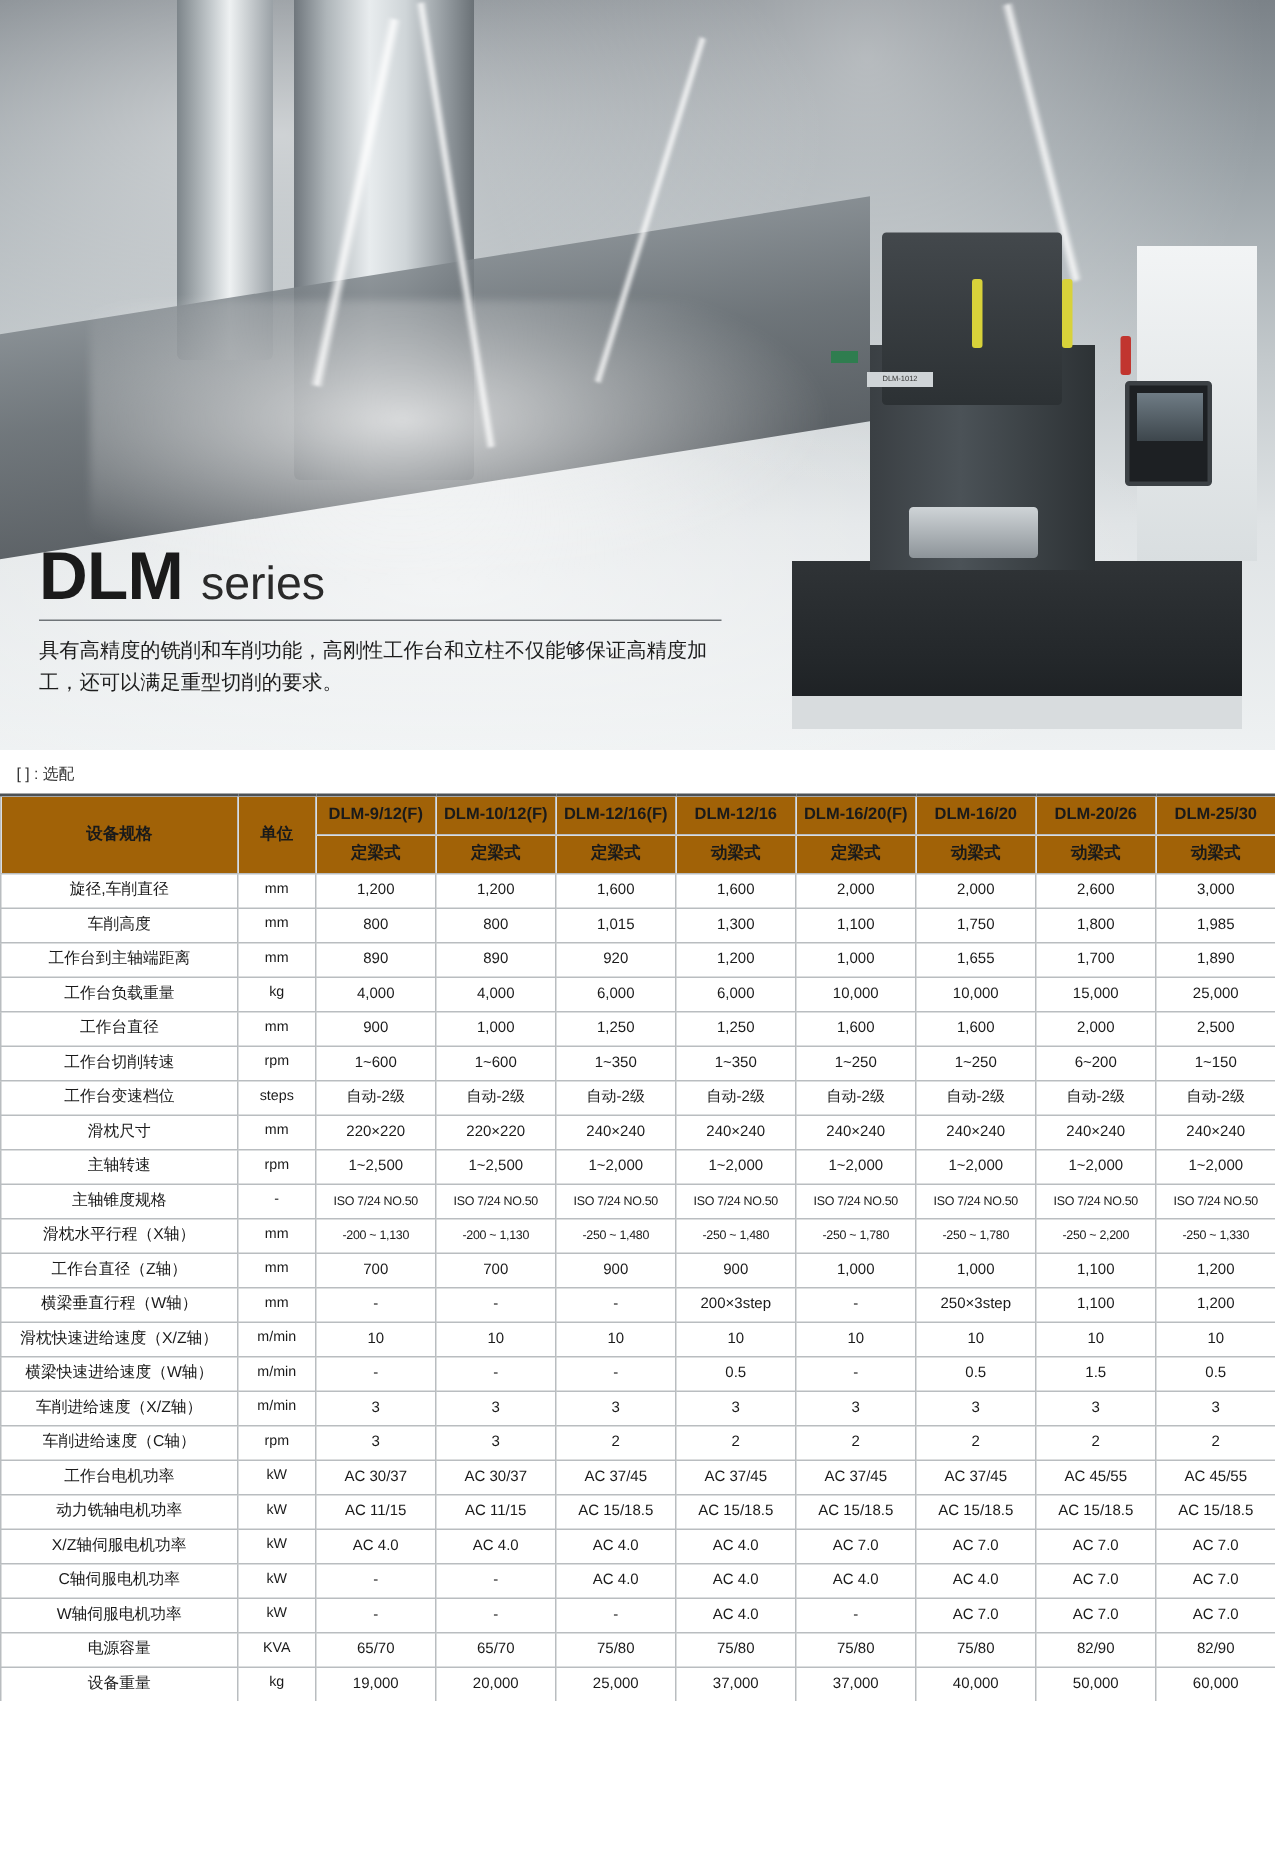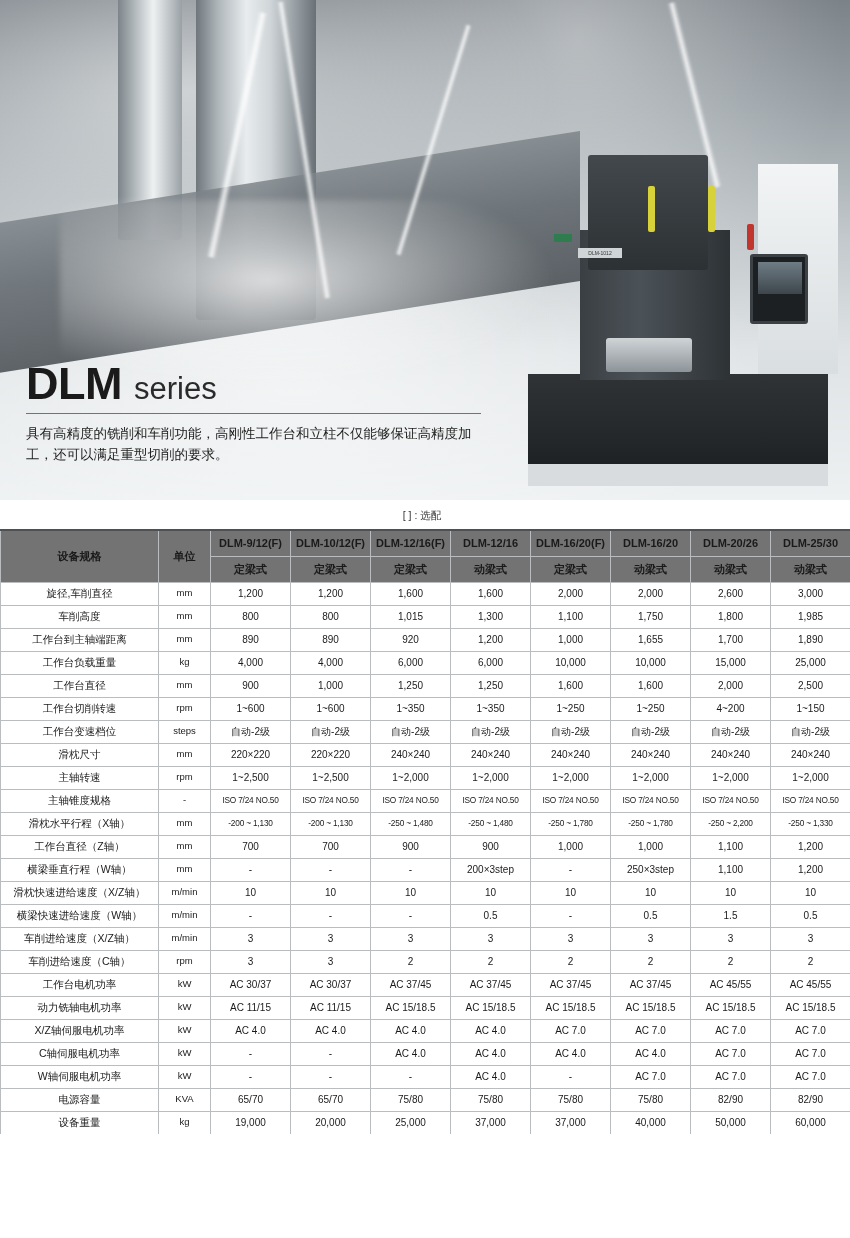--- a/index.html
+++ b/index.html
@@ -140,24 +140,24 @@
   }
   .hero-desc {
     font-size: 13.5px;
     line-height: 1.6;
     color: #1d1d1d;
     width: 450px;
   }
 
   
   .opt-note {
-    text-align: center;
+    text-align: left;
     font-size: 10.5px;
     color: #333;
-    padding: 9px 6px 6px 0;
+    padding: 9px 6px 6px 11px;
   }
 
   
   .spec-wrap { padding: 0 0 0 0; }
   table.spec {
     border-collapse: collapse;
     width: 850px;
     table-layout: fixed;
     font-size: 10.5px;
     color: #1a1a1a;
@@ -165,21 +165,21 @@
   table.spec th, table.spec td {
     border: 1px solid #b9bdc0;
     text-align: center;
     padding: 0;
     height: 23px;
     line-height: 1.15;
     white-space: nowrap;
     overflow: hidden;
   }
   table.spec thead th {
-    background: #737373;
+    background: #a16207;
     font-weight: bold;
     font-size: 11px;
     height: 26px;
   }
   col.c-name  { width: 158px; }
   col.c-unit  { width: 52px; }
   col.c-model { width: 80px; }
 
   td.name {
     text-align: left;
@@ -338,21 +338,21 @@
           </tr>
           <tr>
             <td class="name">工作台切削转速</td>
             <td class="unit">rpm</td>
             <td class="val">1~600</td>
             <td class="val">1~600</td>
             <td class="val">1~350</td>
             <td class="val">1~350</td>
             <td class="val">1~250</td>
             <td class="val">1~250</td>
-            <td class="val">4~200</td>
+            <td class="val">6~200</td>
             <td class="val">1~150</td>
           </tr>
           <tr>
             <td class="name">工作台变速档位</td>
             <td class="unit">steps</td>
             <td class="val">自动-2级</td>
             <td class="val">自动-2级</td>
             <td class="val">自动-2级</td>
             <td class="val">自动-2级</td>
             <td class="val">自动-2级</td>

